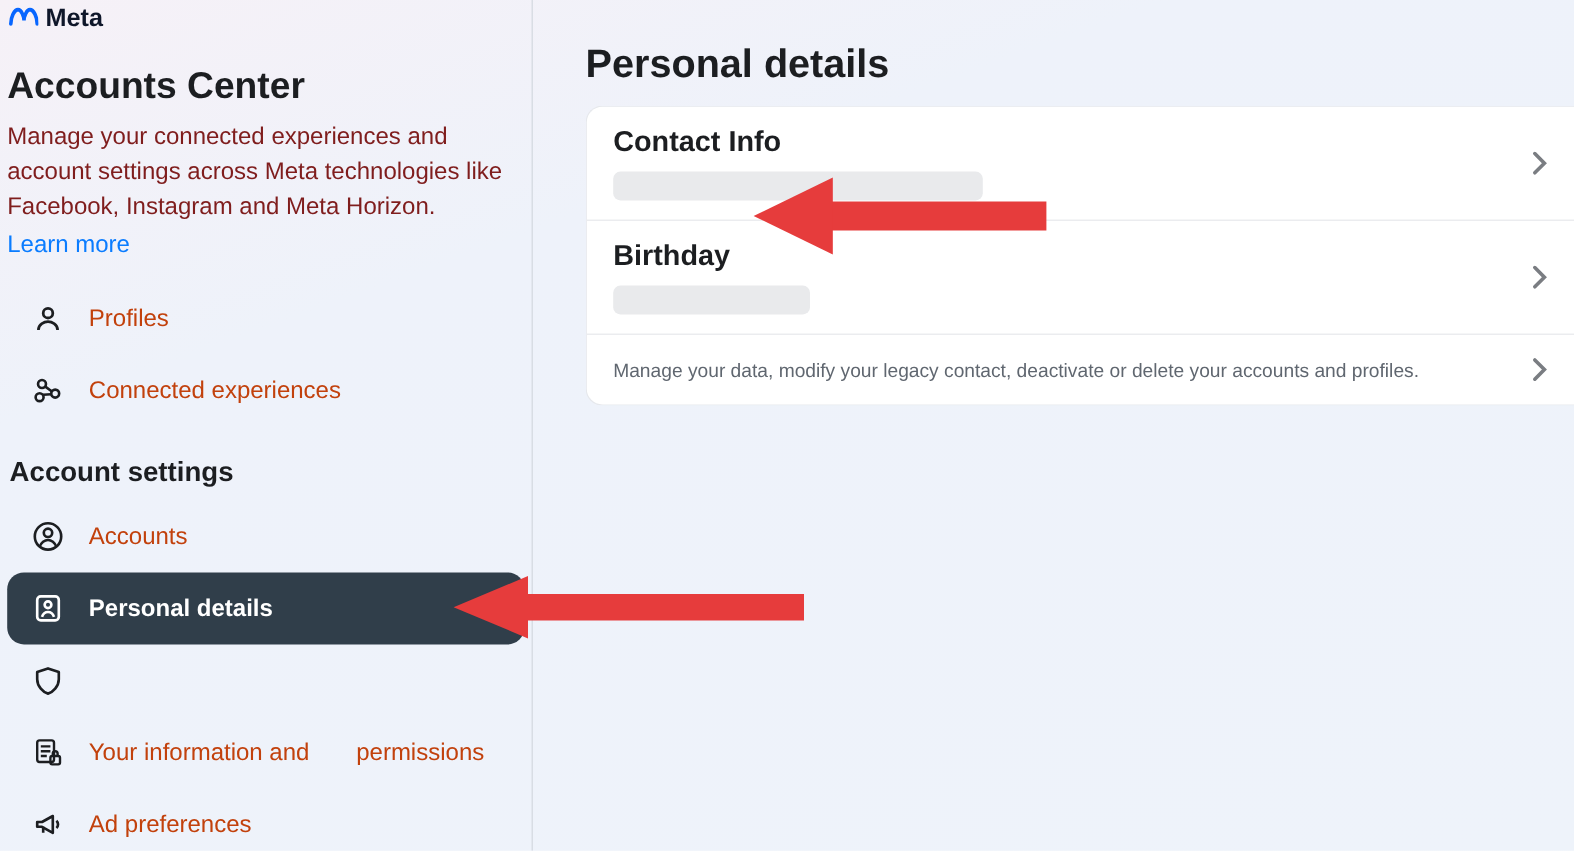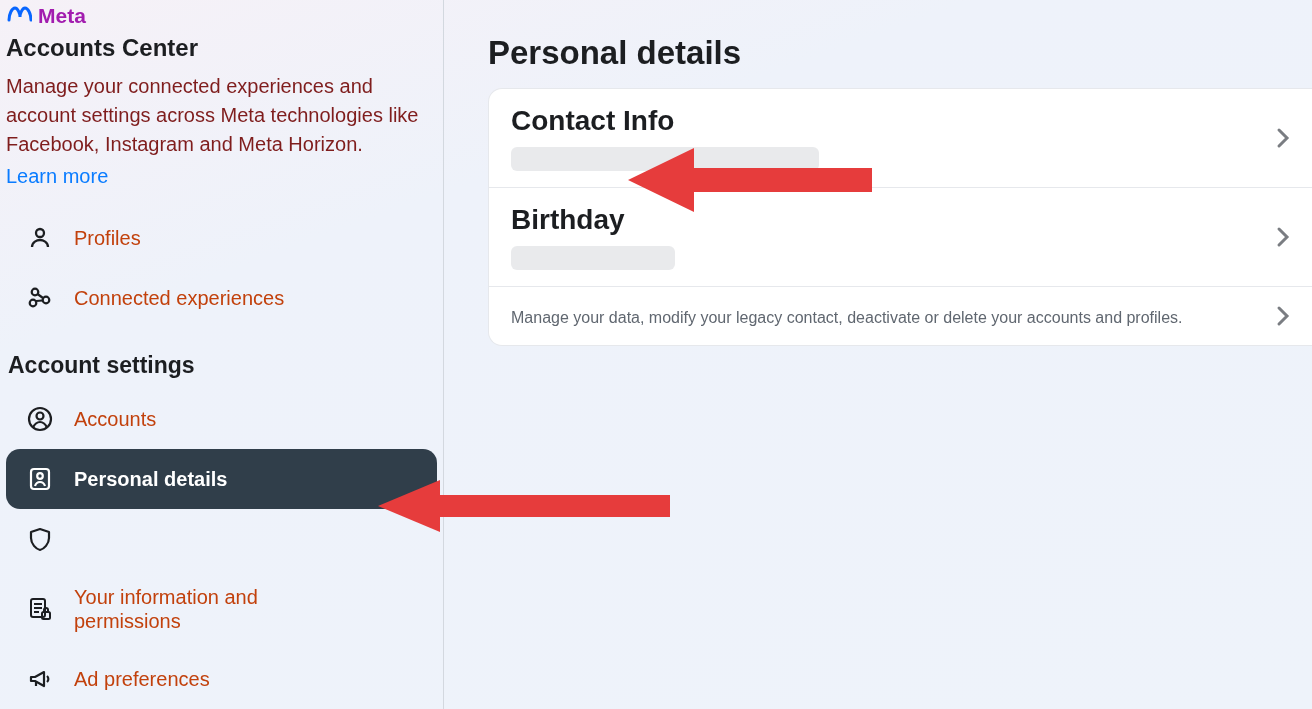--- a/index.html
+++ b/index.html
@@ -10,46 +10,46 @@
     color:#1c1e21;
     width:1312px; height:709px; overflow:hidden; position:relative;
   }
   .layout { display:flex; height:100%; }
   .sidebar {
     width:444px; min-width:444px;
     padding:2px 6px 0 6px;
     border-right:1px solid #d3d8df;
   }
   .brand { display:flex; align-items:center; gap:6px; padding:2px 0 6px 0; }
-  .brand-text { font-size:21px; font-weight:600; color:#a21caf; }
-  .page-title { font-size:24px; font-weight:700; margin:0 0 10px 0; color:#1c1e21; }
+  .brand-text { font-size:21px; font-weight:600; color:#0f172a; }
+  .page-title { font-size:31px; font-weight:700; margin:20px 0 10px 0; color:#1c1e21; }
   .page-desc { font-size:20px; color:#7f1d1d; line-height:1.45; margin:0 10px 6px 0; }
   .learn-link { color:#0a7cff; font-size:20px; cursor:pointer; }
   .nav-group { margin-top:20px; }
   .nav-item { display:flex; align-items:center; gap:20px; padding:16px 20px; border-radius:14px; cursor:pointer; font-size:20px; color:#c2410c; }
   .nav-item.small-gap { gap:20px; }
   .nav-item.active { background:#303e4a; color:#fff; font-weight:700; }
   .nav-item .icon-slot { width:28px; height:28px; display:flex; align-items:center; justify-content:center; }
   .section-label { font-size:23px; font-weight:700; margin:24px 0 8px 2px; color:#1c1e21; }
   .content { flex:1; padding:34px 0 0 44px; background:transparent; position:relative; }
   .content h1 { font-size:33px; font-weight:700; margin:0 0 16px 0; color:#1c1e21; }
   .content-desc { font-size:20px; color:#3b4046; line-height:1.45; margin:0 0 22px 0; }
   .panel {
     background:#fff; border-radius:14px 0 0 14px; overflow:hidden;
     border:1px solid #e6e8ec; border-right:none;
     width:calc(100% - 0px);
   }
   .row { display:flex; align-items:center; padding:16px 22px; border-bottom:1px solid #e6e8ec; cursor:pointer; }
   .row:last-child { border-bottom:none; }
   .row .row-main { flex:1; }
-  .row .row-title { font-size:28px; font-weight:600; color:#1c1e21; }
+  .row .row-title { font-size:24px; font-weight:600; color:#1c1e21; }
   .row .row-sub { font-size:16px; color:#606770; margin-top:4px; line-height:1.4; padding-right:10px; }
   .row .placeholder { margin-top:10px; height:24px; border-radius:6px; background:#e9eaec; }
   .chevron { color:#73777c; display:flex; align-items:center; }
-  .multiline-label { display:flex; flex-direction:column; line-height:1.2; }
+  .multiline-label { display:flex; flex-direction:row; line-height:1.2;gap:39px; }
   
   .arrow { position:absolute; z-index:50; pointer-events:none; }
 </style>
 </head>
 <body>
 
 <div class="layout">
 
   <aside class="sidebar">
     <div class="brand">

